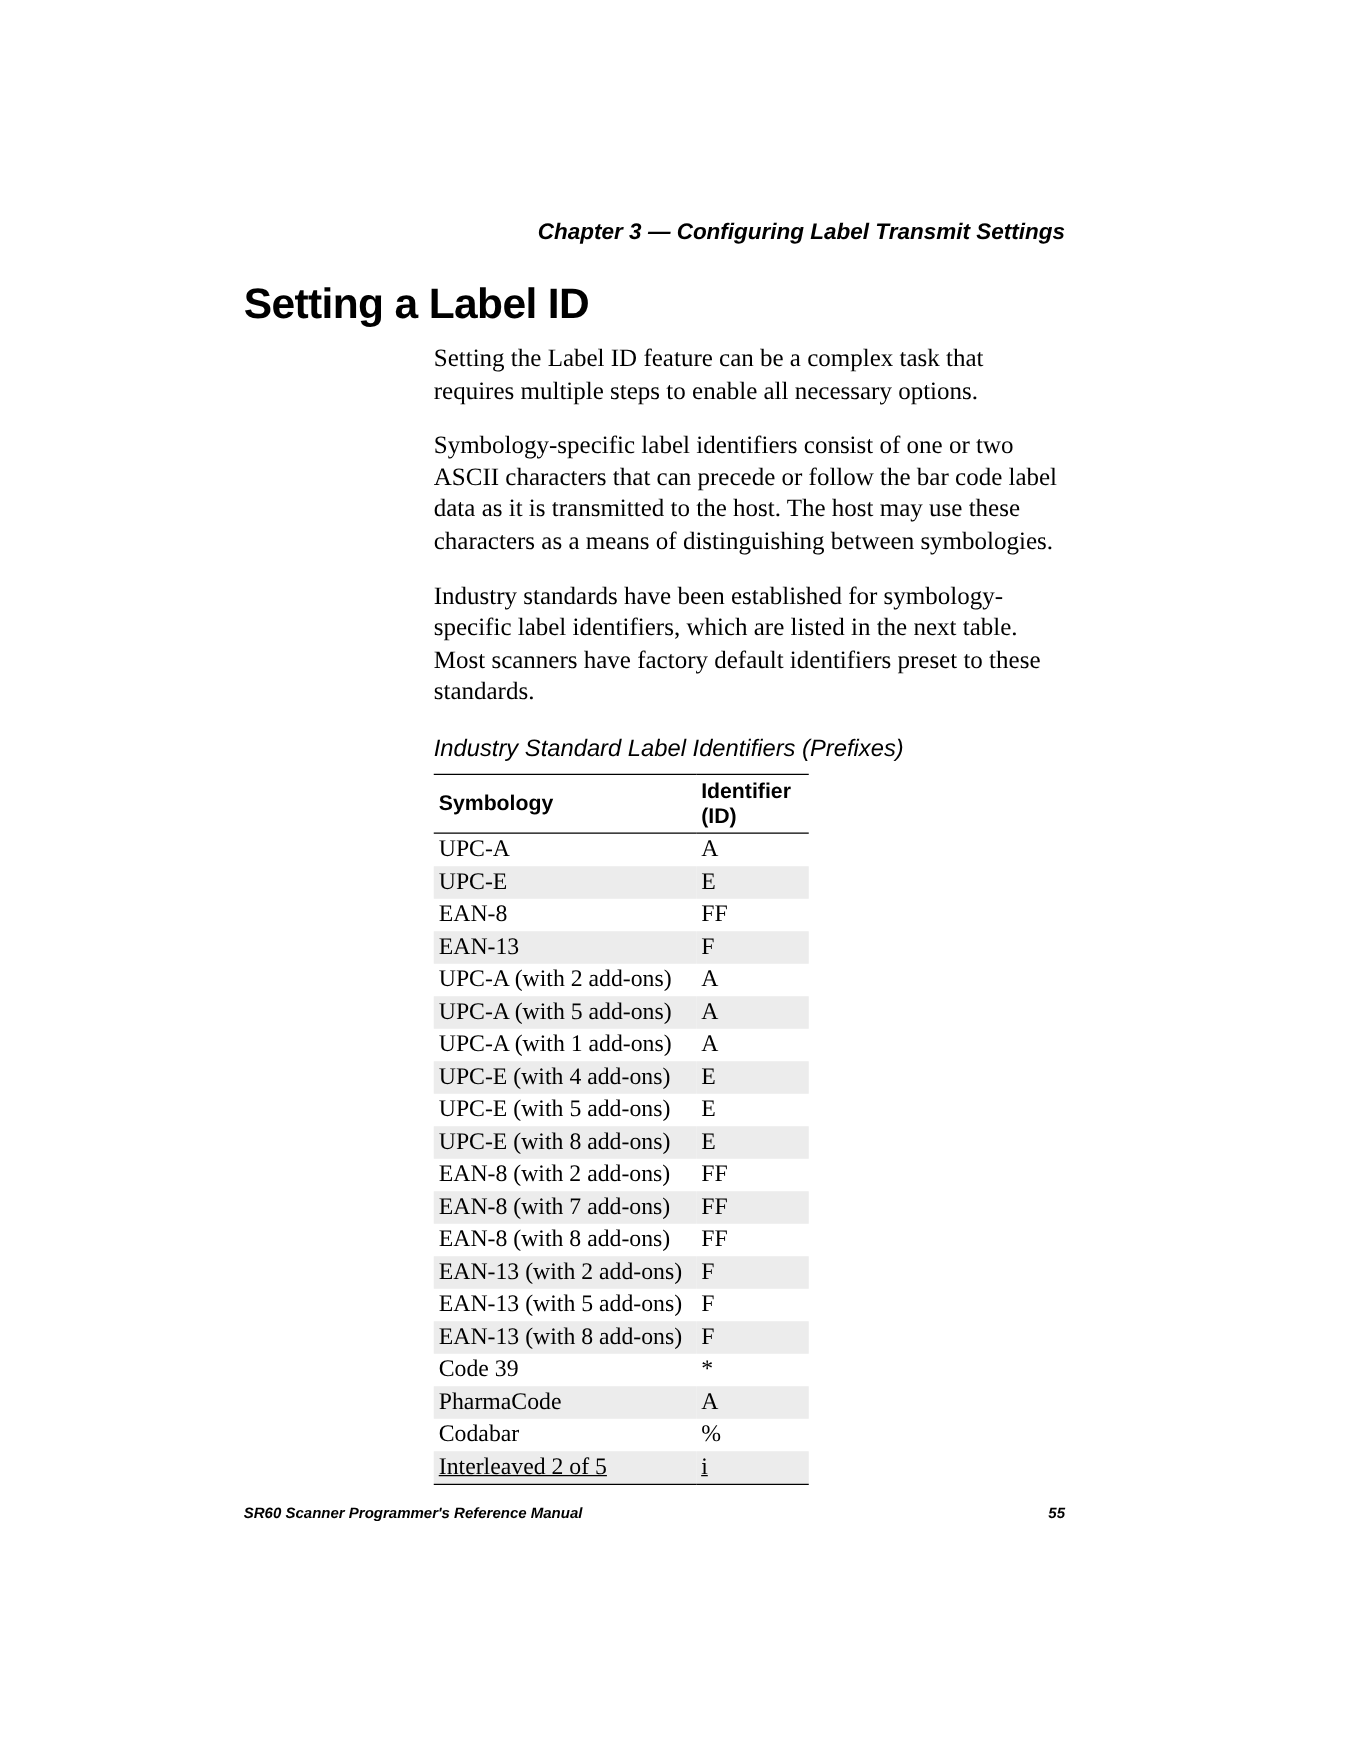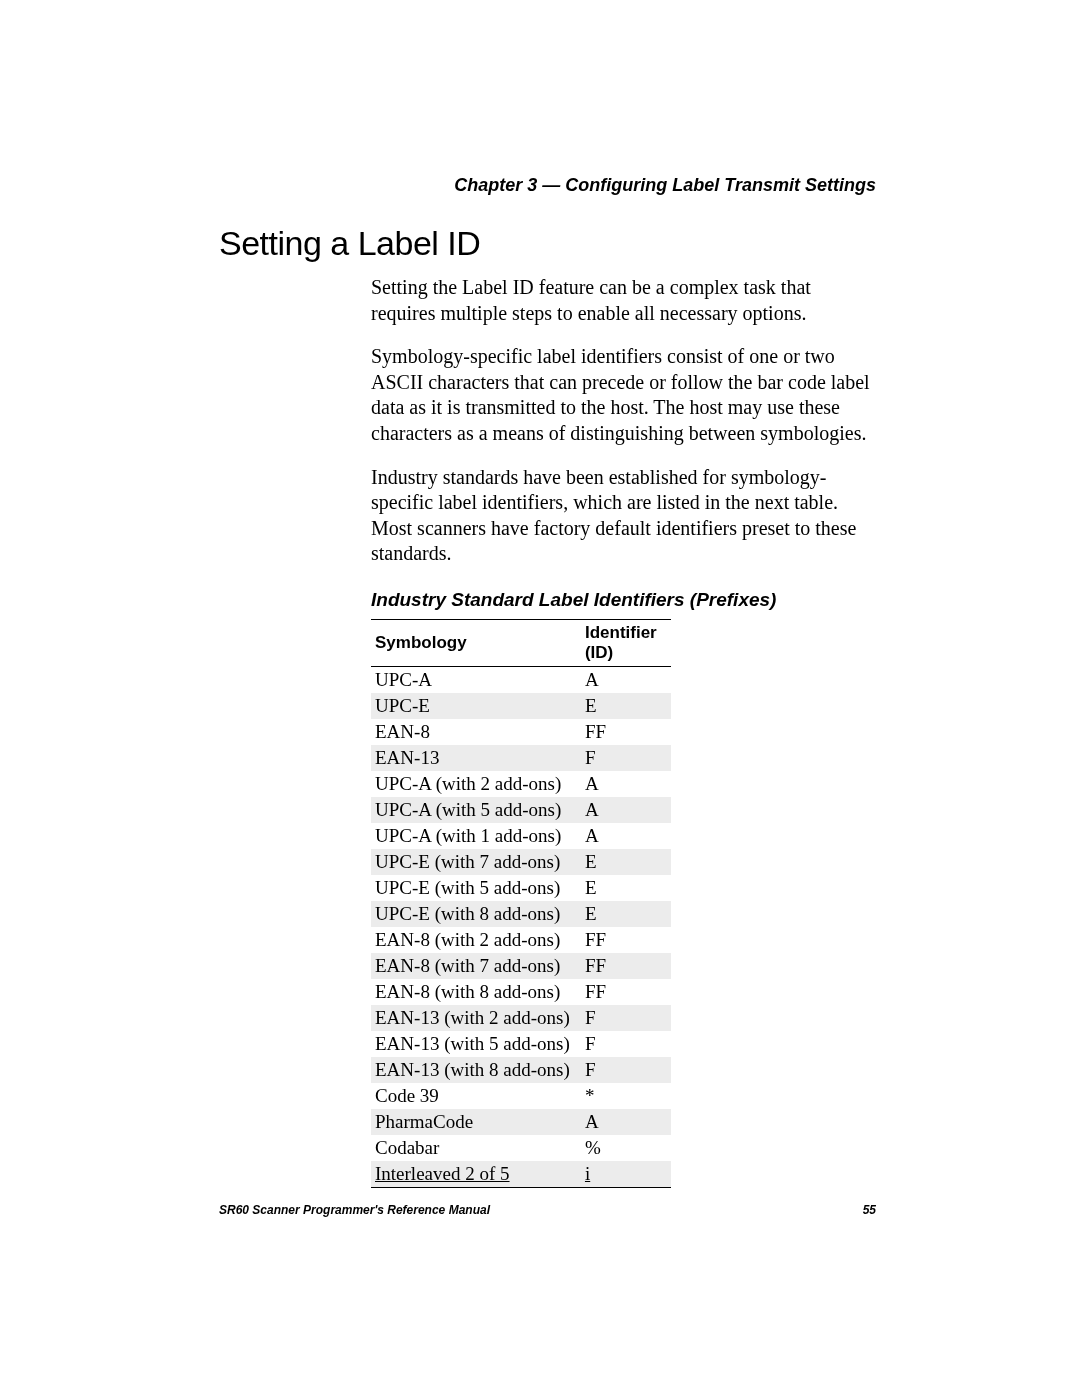--- a/index.html
+++ b/index.html
@@ -10,33 +10,32 @@
     height: 1397px;
     font-family: Georgia, "Times New Roman", serif;
     color: #000;
   }
   .page {
     box-sizing: border-box;
     width: 1052px;
     height: 1397px;
     padding: 175px 200px 0 195px;
     position: relative;
-    margin-left: 24px;
   }
   .chapter-header {
     font-family: "Segoe UI", "Helvetica Neue", Arial, sans-serif;
     font-weight: 700;
     font-style: italic;
     font-size: 18px;
     text-align: right;
     margin-bottom: 28px;
   }
   .h1 {
     font-family: "Segoe UI", "Helvetica Neue", Arial, sans-serif;
-    font-weight: 400;
+    font-weight: 700;
     font-size: 34px;
     margin: 0 0 12px 0;
     letter-spacing: -0.5px;
   }
   .h2 {
     font-family: "Segoe UI", "Helvetica Neue", Arial, sans-serif;
     font-weight: 800;
     font-size: 23px;
     margin: 18px 0 10px 0;
     letter-spacing: -0.3px;
@@ -44,21 +43,21 @@
   .body-block {
     margin-left: 152px;
   }
   .para {
     font-size: 20px;
     line-height: 1.28;
     margin: 0 0 18px 0;
   }
   .table-caption {
     font-family: "Segoe UI", "Helvetica Neue", Arial, sans-serif;
-    font-weight: 700;
+    font-weight: 400;
     font-style: italic;
     font-size: 19px;
     margin: 22px 0 8px 0;
   }
   table.idtable {
     border-collapse: collapse;
     font-size: 19px;
     width: 300px;
   }
   table.idtable th {
@@ -147,21 +146,21 @@
           </tr>
           <tr class="shade">
             <td class="col-sym">UPC-A (with 5 add-ons)</td>
             <td class="col-id">A</td>
           </tr>
           <tr>
             <td class="col-sym">UPC-A (with 1 add-ons)</td>
             <td class="col-id">A</td>
           </tr>
           <tr class="shade">
-            <td class="col-sym">UPC-E (with 7 add-ons)</td>
+            <td class="col-sym">UPC-E (with 4 add-ons)</td>
             <td class="col-id">E</td>
           </tr>
           <tr>
             <td class="col-sym">UPC-E (with 5 add-ons)</td>
             <td class="col-id">E</td>
           </tr>
           <tr class="shade">
             <td class="col-sym">UPC-E (with 8 add-ons)</td>
             <td class="col-id">E</td>
           </tr>

